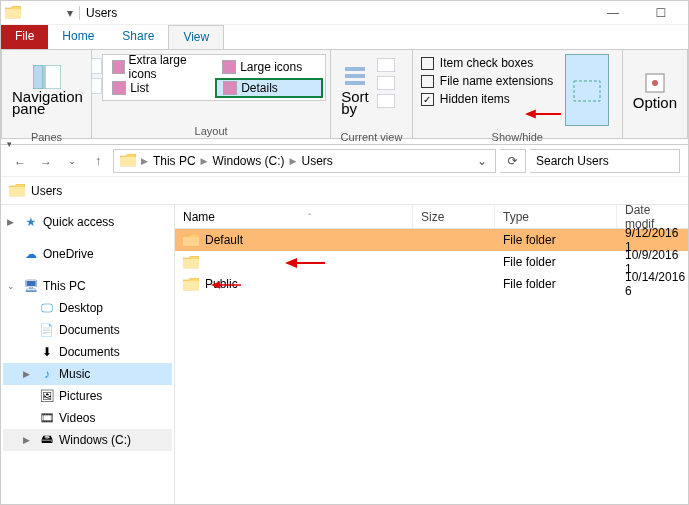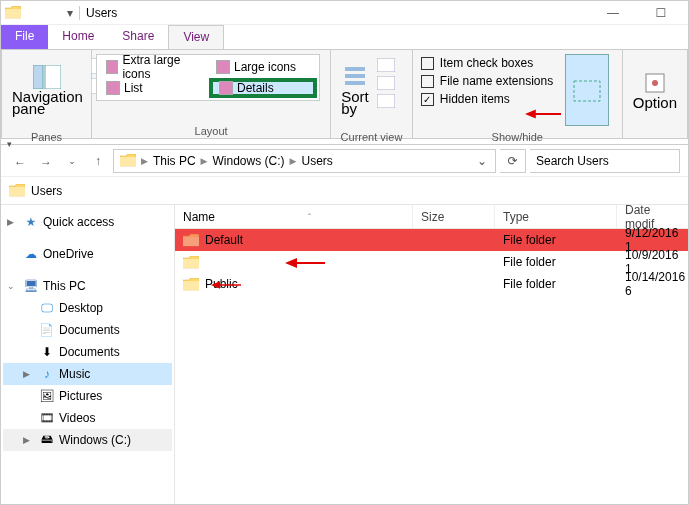--- a/index.html
+++ b/index.html
@@ -3,34 +3,34 @@
 <meta charset="utf-8">
 <style>
   * { box-sizing: border-box; margin: 0; padding: 0; font-family: "Segoe UI", Tahoma, sans-serif; font-size: 12px; color: #000; }
   body { width: 689px; height: 505px; background: #fff; overflow: hidden; border:1px solid #ccc; position:relative;}
   .titlebar { height: 24px; display: flex; align-items: center; padding: 0 4px; background: #fff; border-bottom:1px solid #eee;}
   .titlebar .quick { width: 40px; height:18px; background:#fff; margin-left:4px;}
   .win-controls { margin-left: auto; display:flex; gap:18px; padding-right:8px;}
   .win-controls span { width:30px; text-align:center; color:#555;}
   .tabs { height: 24px; display: flex; align-items: stretch; background:#fff;}
   .tab { padding: 4px 14px; cursor:pointer; }
-  .tab.file { background:#8b5cf6; color:#fff; }
-  .tab:not(.file){ color:#701a75;}
+  .tab.file { background:#b91c1c; color:#fff; }
+  .tab:not(.file){ color:#0369a1;}
   .tab.active { background:#f5f5f5; border:1px solid #ccc; border-bottom:none;}
   .ribbon { height: 90px; background:#f5f5f5; border:1px solid #ccc; display:flex;}
   .grp { border-right:1px solid #ccc; display:flex; flex-direction:column; }
   .grp-body { flex:1; display:flex; align-items:flex-start; padding:4px;}
   .grp-label { text-align:center; font-size:11px; color:#555; padding:1px 0;}
   .bigbtn { display:flex; flex-direction:column; align-items:center; justify-content:center; padding:2px 6px; height:72px; cursor:pointer;}
   .bigbtn .lbl { text-align:left; font-size:15px; line-height:12px; margin-top:2px;}
   .layout-list { display:flex; flex-direction:column; gap:1px;}
   .layout-row { display:flex; gap:2px;}
   .lbtn { display:flex; align-items:center; gap:4px; padding:2px 6px; font-size:11px; cursor:pointer; width:108px; height:20px; border:1px solid transparent;}
   .lbtn .ic { width:14px; height:14px; background:#d8b; border:1px solid #aaa;}
-  .lbtn.selected { border:4px solid #15803d; background:#cce8ff;}
+  .lbtn.selected { border:2px solid #15803d; background:#cce8ff;}
   .layout-container { border:1px solid #ccc; background:#fff; padding:2px;}
   .checks { display:flex; flex-direction:column; gap:4px; padding:2px 4px;}
   .ck { display:flex; align-items:center; gap:6px; font-size:11px; cursor:pointer;}
   .ck .box { width:13px; height:13px; border:1px solid #333; display:flex; align-items:center; justify-content:center; font-size:10px;}
   .nav { height: 32px; display:flex; align-items:center; padding:4px 8px; gap:4px; border-bottom:1px solid #eee;}
   .nav .histbtn { width:22px; height:22px; display:flex; align-items:center; justify-content:center; color:#555; cursor:pointer;}
   .addr { flex:1; display:flex; align-items:center; border:1px solid #ccc; height:24px; padding:0 2px;}
   .addr .seg { padding:0 4px; font-size:12px; cursor:pointer;}
   .addr .sep { color:#888; font-size:9px; padding:0 1px;}
   .addr .dd { margin-left:auto; color:#555; padding:0 6px;}
@@ -42,21 +42,21 @@
   .tnode { display:flex; align-items:center; gap:4px; padding:3px 4px; cursor:pointer;}
   .tnode .exp { width:12px; color:#777; font-size:9px;}
   .tnode .ic { width:16px; height:16px; display:flex; align-items:center; justify-content:center;}
   .tnode.selected { background:#cce8ff;}
   .tnode.shaded { background:#f0f0f0;}
   .indent1 { padding-left:20px;}
   .list { flex:1; display:flex; flex-direction:column;}
   .hdr { display:flex; border-bottom:1px solid #e5e5e5; height:24px; align-items:center;}
   .hdr .col { padding:0 8px; color:#444; font-size:12px; border-right:1px solid #eee; height:100%; display:flex; align-items:center;}
   .row { display:flex; height:22px; align-items:center; padding-left:8px; cursor:pointer;}
-  .row.sel { background:#ef4444;}
+  .row.sel { background:#fdba74;}
   .row .cname { display:flex; align-items:center; gap:6px;}
   svg { display:block; }
   .folder-ic { width:16px; height:13px; }
   .folder-faded { opacity:0.55;}
   .red-arrow { position:absolute; z-index:50; }
   .divider { height:6px; background:#fff; border-bottom:1px solid #ccc; padding-left:6px; font-size:9px; color:#555;}
   .hide-sel { background:#cce8ff; border:1px solid #7aa;}
 </style>
 </head>
 <body>
@@ -114,21 +114,21 @@
         <svg width="18" height="16">
             <rect width="18" height="16" fill="#fff" stroke="#94b7d8"></rect>
             <rect x="10" width="8" height="16" fill="#cde"></rect>
           </svg>
       </div>
     </div>
     <div class="grp-label">Panes</div>
   </div>
 
   <div class="grp" style="width:246px;">
-    <div class="grp-body" style="justify-content:flex-start;">
+    <div class="grp-body" style="justify-content:flex-end;">
       <div class="layout-container">
         <div class="layout-list">
           <div class="layout-row">
             <div class="lbtn">
                 <span class="ic"></span>
                 <span>Extra large icons</span>
               </div>
             <div class="lbtn">
                 <span class="ic"></span>
                 <span>Large icons</span>

